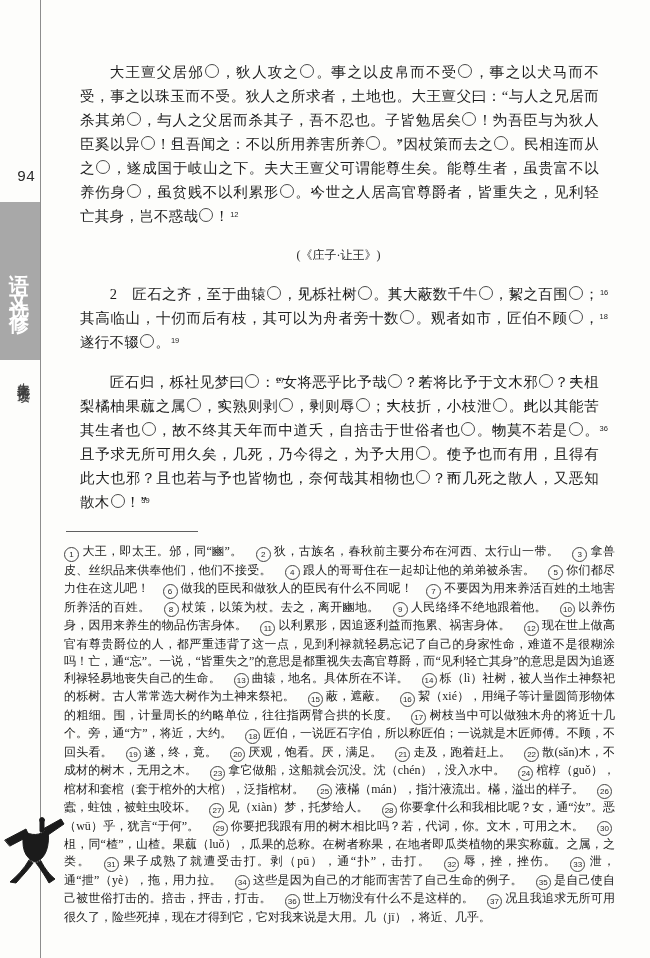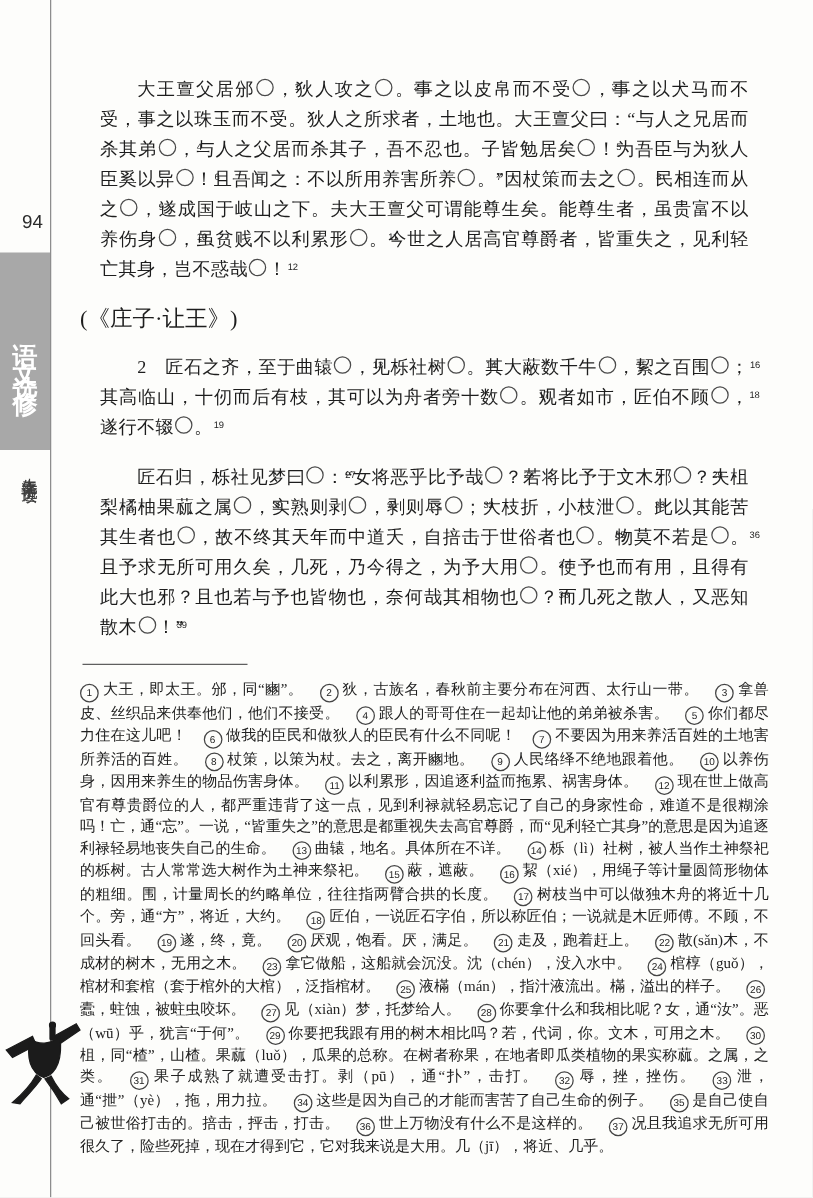--- a/index.html
+++ b/index.html
@@ -1,31 +1,31 @@
 <!DOCTYPE html>
 <html><head>
 <meta charset="utf-8">
 <style>
   html,body{margin:0;padding:0;background:#e9e9e9;}
   .page{position:relative;width:650px;height:958px;margin:0 auto;background:#fdfdfb;overflow:hidden;
         font-family:"Liberation Serif","DejaVu Serif",serif;color:#1d1d1d;}
   .sidebar-rule{position:absolute;left:40px;top:0;width:1px;height:958px;background:#8d8d8d;}
   .page-number{position:absolute;left:13px;top:169px;width:26px;text-align:center;
-        font-family:Liberation Sans, sans-serif;font-size:15px;color:#2b2b2b;}
+        font-family:Liberation Mono, monospace;font-size:15px;color:#2b2b2b;}
   .series-badge{position:absolute;left:0;top:202px;width:40px;height:158px;background:#a8a8a8;
         display:flex;align-items:center;justify-content:center;}
   .series-label{writing-mode:vertical-rl;color:#ffffff;font-size:20px;letter-spacing:13px;
         padding-top:8px;font-weight:bold;}
   .subject-label{position:absolute;left:14px;top:372px;writing-mode:vertical-rl;
         font-size:13px;letter-spacing:1.5px;color:#3e3e3e;}
   .vessel{position:absolute;left:3px;top:816px;}
   .content{position:absolute;left:64px;top:44px;width:551px;}
   .para{font-size:14.5px;line-height:24px;text-align:justify;text-indent:2.05em;
         letter-spacing:0.3px;margin:16px;}
-  .attr{font-size:18px;line-height:22px;text-align:left;margin:3px 2px 13px 0;}
+  .attr{font-size:12px;line-height:22px;text-align:center;margin:3px 2px 13px 0;}
   .fn-rule{width:132px;height:1px;background:#5f5f5f;border:0;margin:17px 0 11px 2px;}
   .footnotes{font-size:12px;line-height:17px;text-align:justify;color:#222;}
   .fn-item{margin-right:13px;}
   .fn-num{display:inline-block;width:13px;height:13px;line-height:13px;border:1px solid #444;
         border-radius:50%;font-size:8px;font-style:normal;text-align:center;margin-right:3px;
         vertical-align:-1.5px;font-family:"Liberation Sans","DejaVu Sans",sans-serif;}
   sup.cnum{display:inline-block;width:12px;height:12px;line-height:11px;border:1px solid #4a4a4a;
         border-radius:50%;font-size:7.5px;text-align:center;vertical-align:4px;margin:0 1px;
         letter-spacing:0;font-family:"Liberation Sans","DejaVu Sans",sans-serif;}
 </style>

